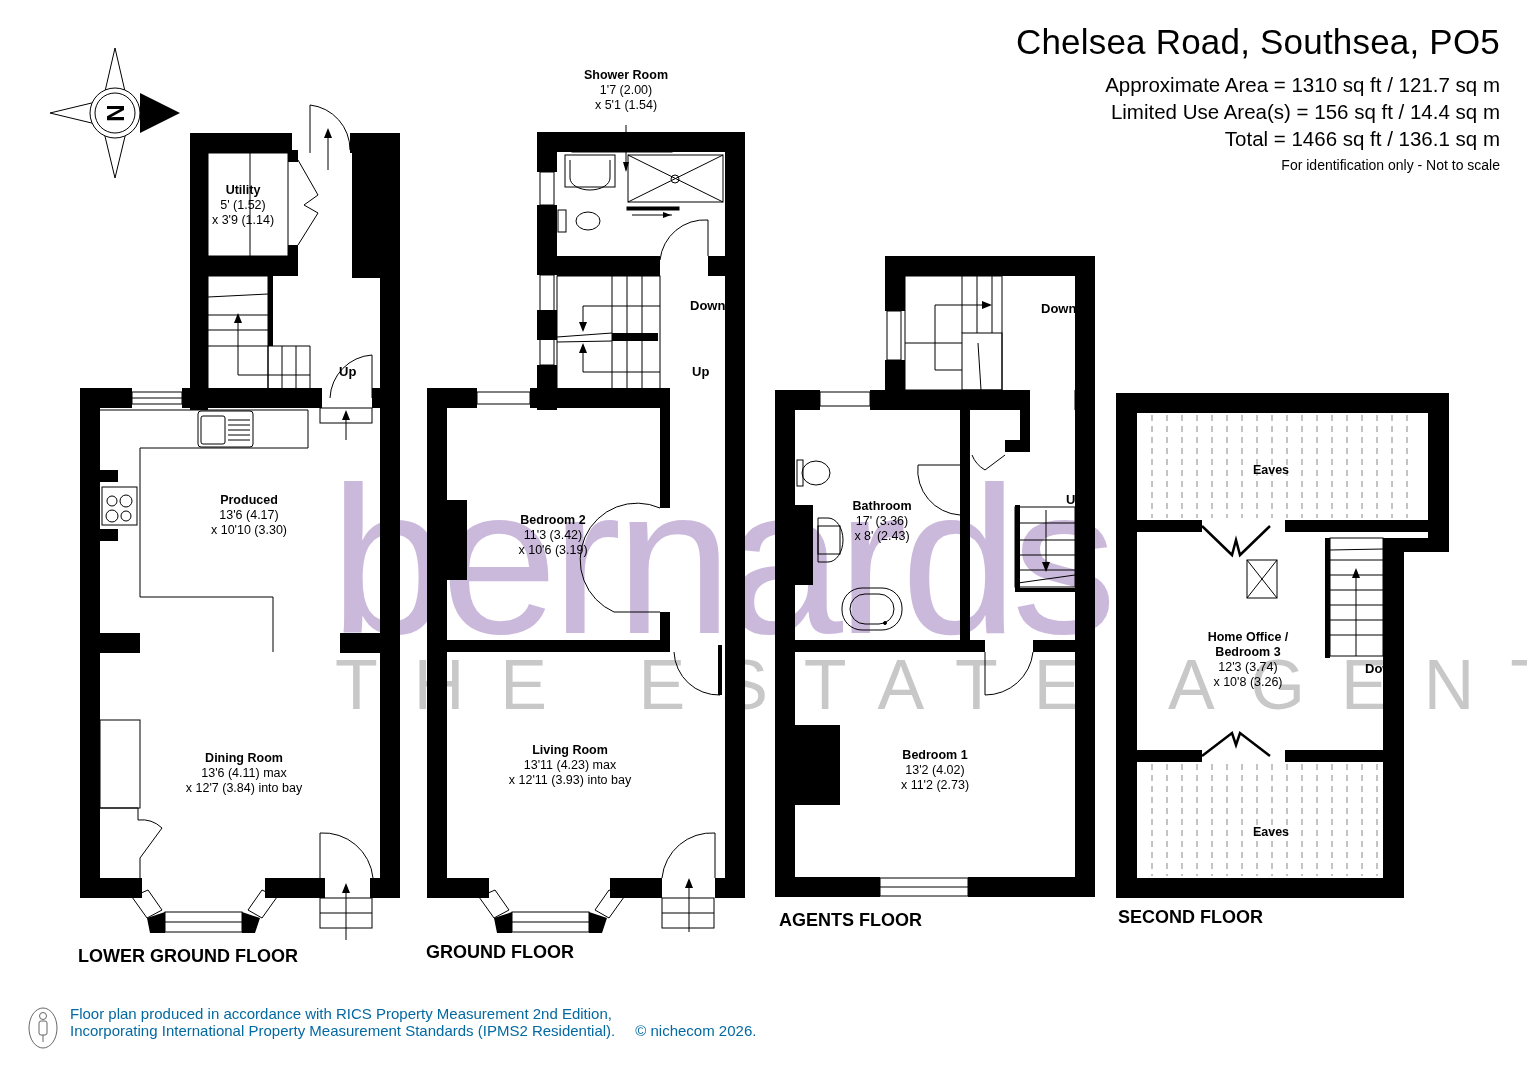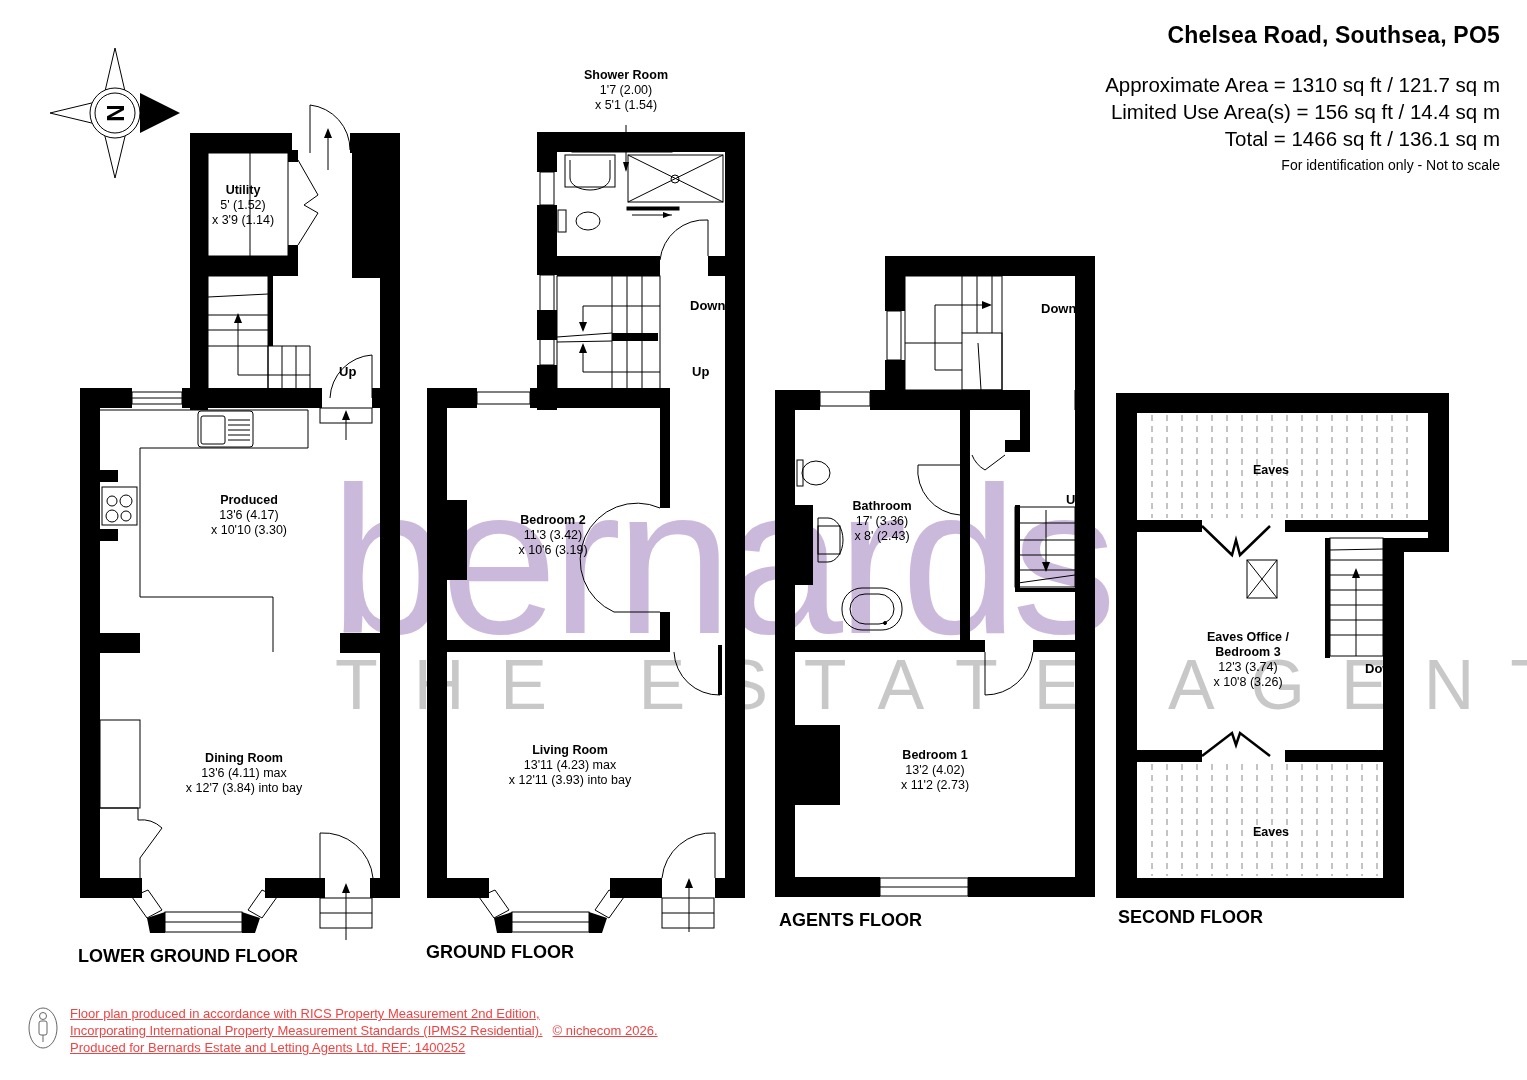--- a/index.html
+++ b/index.html
@@ -1,27 +1,27 @@
 <!DOCTYPE html>
 <html><head>
 <meta charset="utf-8">
 <style>
   html, body { margin: 0; padding: 0; background: #ffffff; }
   body { width: 1527px; height: 1080px; position: relative; overflow: hidden; font-family: "Liberation Sans", sans-serif; color: #000; }
   .abs { position: absolute; }
   #plan { position: absolute; left: 0; top: 0; }
-  .title { right: 27px; top: 22px; font-size: 23px; font-weight: bold; text-align: right; white-space: nowrap; letter-spacing: 0.2px; }
+  .title { right: 27px; top: 22px; font-size: 35px; font-weight: normal; text-align: right; white-space: nowrap; letter-spacing: 0.2px; }
   .area { right: 27px; font-size: 20.5px; text-align: right; white-space: nowrap; }
   .note { right: 27px; top: 157px; font-size: 14px; text-align: right; white-space: nowrap; }
   .room { text-align: center; font-size: 12.5px; line-height: 15px; white-space: nowrap; transform: translateX(-50%); }
   .room .rn { font-weight: bold; }
   .lbl { font-size: 13px; font-weight: bold; white-space: nowrap; margin-left: 28px; }
   .floor { font-size: 18px; font-weight: bold; white-space: nowrap; }
-  .foot { left: 70px; top: 1005px; font-size: 13px; line-height: 17px; color: #ef4444; white-space: nowrap; text-decoration: underline; }
-  .foot .copy { margin-left: 10px; }
+  .foot { left: 70px; top: 1005px; font-size: 15px; line-height: 17px; color: #0369a1; white-space: nowrap; }
+  .foot .copy { margin-left: 20px; }
   .wm-text { left: 335px; top: 645px; font-size: 70px; color: #c8c8c8; letter-spacing: 36px; font-weight: normal; white-space: nowrap; }
   .wm-logo { left: 330px; top: 440px; font-size: 210px; color: #c9b6da; font-weight: normal; letter-spacing: -6px; white-space: nowrap; opacity: 0.95; }
 </style>
 </head>
 <body>
 
 <div class="abs wm-logo">bernards</div>
 <div class="abs wm-text">THE ESTATE AGENTS</div>
 
 <svg id="plan" width="1527" height="1080" viewBox="0 0 1527 1080">
@@ -417,28 +417,27 @@
   <div>x 11'2 (2.73)</div>
 </div>
 <div class="abs lbl" style="left:1013px;top:301px">Down</div>
 <div class="abs lbl" style="left:1038px;top:492px">Up</div>
 <div class="abs floor" style="left:779px;top:910px">AGENTS FLOOR</div>
 
 <div class="abs room" style="left:1271px;top:463px">
   <div class="rn">Eaves</div>
 </div>
 <div class="abs room" style="left:1248px;top:630px">
-  <div class="rn">Eaves Office /</div>
+  <div class="rn">Home Office /</div>
   <div class="rn">Bedroom 3</div>
   <div>12'3 (3.74)</div>
   <div>x 10'8 (3.26)</div>
 </div>
 <div class="abs room" style="left:1271px;top:825px">
   <div class="rn">Eaves</div>
 </div>
 <div class="abs lbl" style="left:1337px;top:661px">Down</div>
 <div class="abs floor" style="left:1118px;top:907px">SECOND FLOOR</div>
 
 <div class="abs foot">
   <div>Floor plan produced in accordance with RICS Property Measurement 2nd Edition,</div>
   <div><span>Incorporating International Property Measurement Standards (IPMS2 Residential).</span><span class="copy">© nichecom 2026.</span></div>
-  <div>Produced for Bernards Estate and Letting Agents Ltd.   REF:  1400252</div>
 </div>
 
 </body></html>

